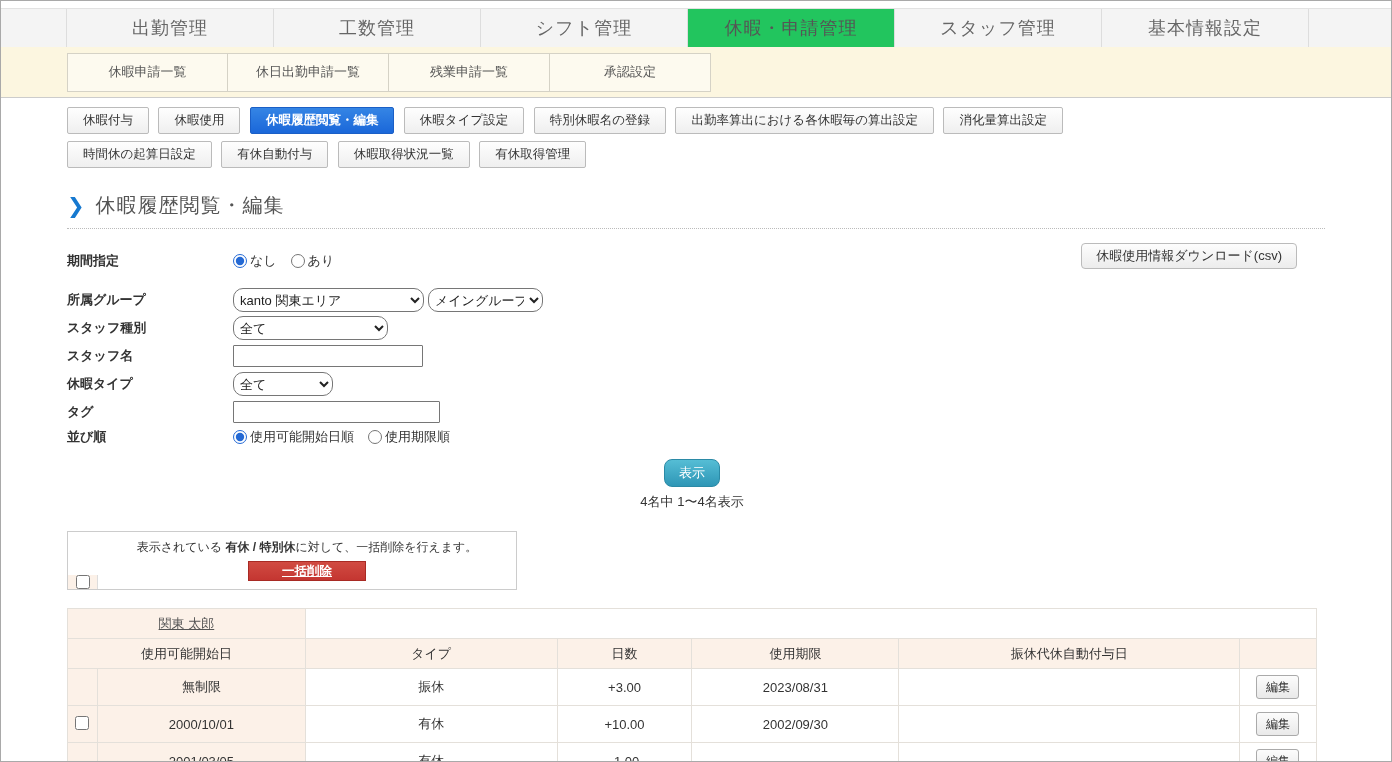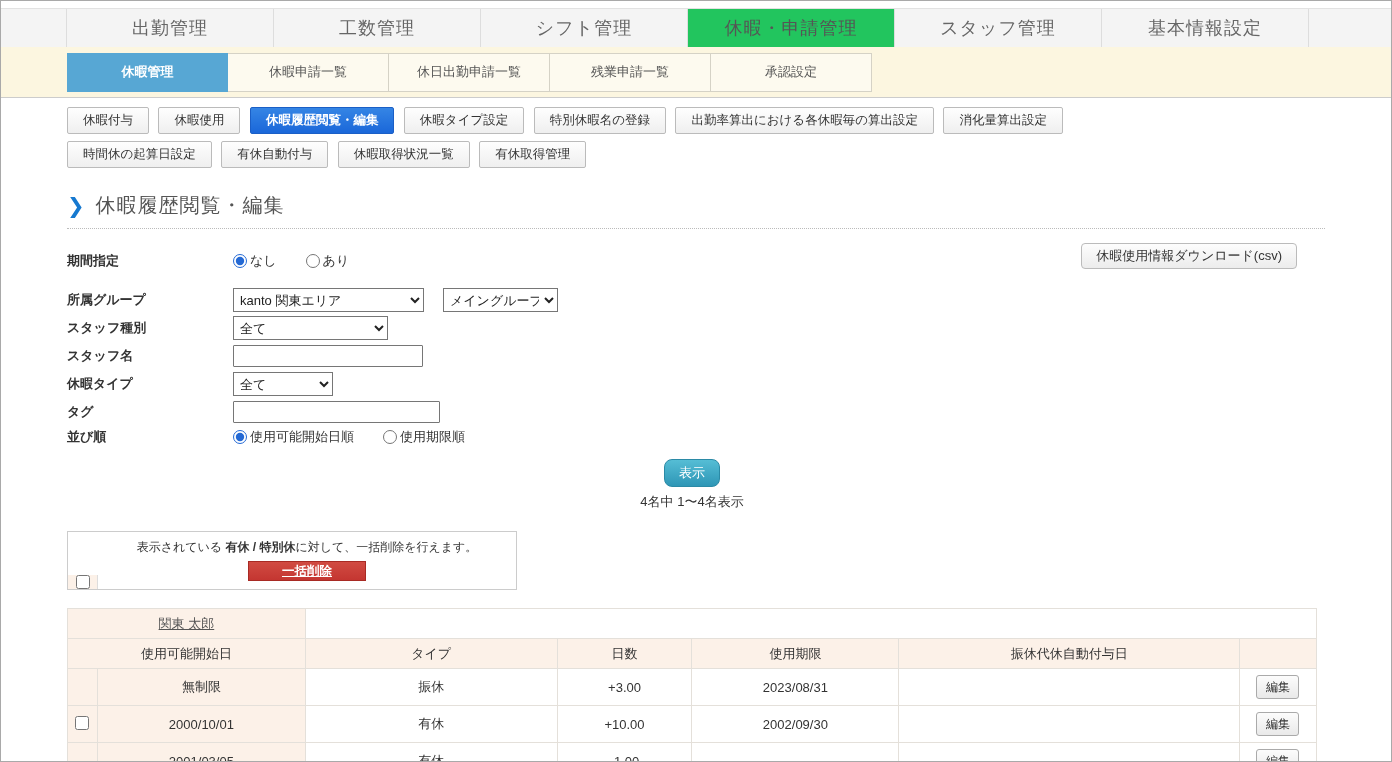--- a/index.html
+++ b/index.html
@@ -62,24 +62,24 @@
     position:absolute; top:242px; right:94px; height:26px; padding:0 14px;
     background:linear-gradient(#fdfdfd,#ececec); border:1px solid #bbb; border-radius:4px;
     font-size:13px; color:#333; cursor:pointer;
   }
 
   
   .filters { margin:22px 0 0 66px; font-size:13px; }
   .f-row { display:flex; align-items:center; min-height:26px; margin-bottom:2px; }
   .f-row.radio-row { min-height:20px; margin-bottom:16px; }
   .f-label { width:166px; font-weight:bold; color:#333; }
-  .f-ctrl { display:flex; align-items:center; gap:19px; }
+  .f-ctrl { display:flex; align-items:center; gap:4px; }
   select {
     height:24px; font-size:13px; font-family:inherit; border:1px solid #767676;
-    border-radius:0; background:#fff; color:#222; padding:0 2px;
+    border-radius:10px; background:#fff; color:#222; padding:0 2px;
   }
   .sel-group1 { width:191px; } .sel-group2 { width:115px; }
   .sel-stafftype { width:155px; } .sel-leavetype { width:100px; }
   input[type=text] {
     height:22px; border:1px solid #767676; border-radius:1px; font-size:13px; padding:0 4px;
   }
   .inp-staffname { width:190px; } .inp-tag { width:207px; }
   .radio-lbl { display:inline-flex; align-items:center; gap:3px; margin-right:10px; font-size:13px; }
   input[type=radio], input[type=checkbox] { accent-color:#2469d4; width:14px; height:14px; }
 
@@ -132,21 +132,20 @@
     <div class="top-tab">出勤管理</div>
     <div class="top-tab">工数管理</div>
     <div class="top-tab">シフト管理</div>
     <div class="top-tab active">休暇・申請管理</div>
     <div class="top-tab">スタッフ管理</div>
     <div class="top-tab">基本情報設定</div>
     <div class="spacer-r"></div>
   </div>
 
   <div class="subnav">
-    <div class="sub-tab active">休暇管理</div>
     <div class="sub-tab">休暇申請一覧</div>
     <div class="sub-tab">休日出勤申請一覧</div>
     <div class="sub-tab">残業申請一覧</div>
     <div class="sub-tab">承認設定</div>
   </div>
 
   <div class="section-buttons">
     <div class="btn-row">
       <button class="gbtn">休暇付与</button>
       <button class="gbtn">休暇使用</button>

